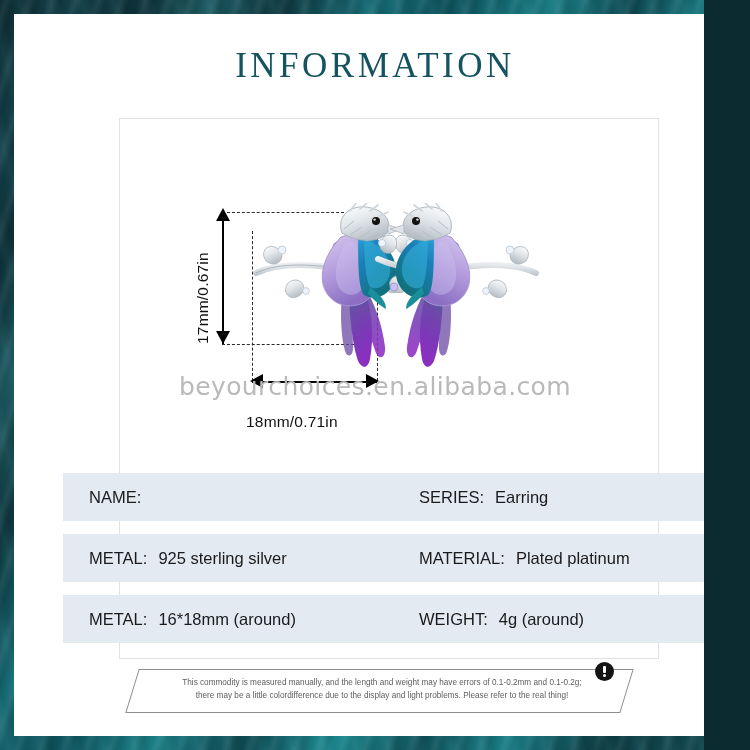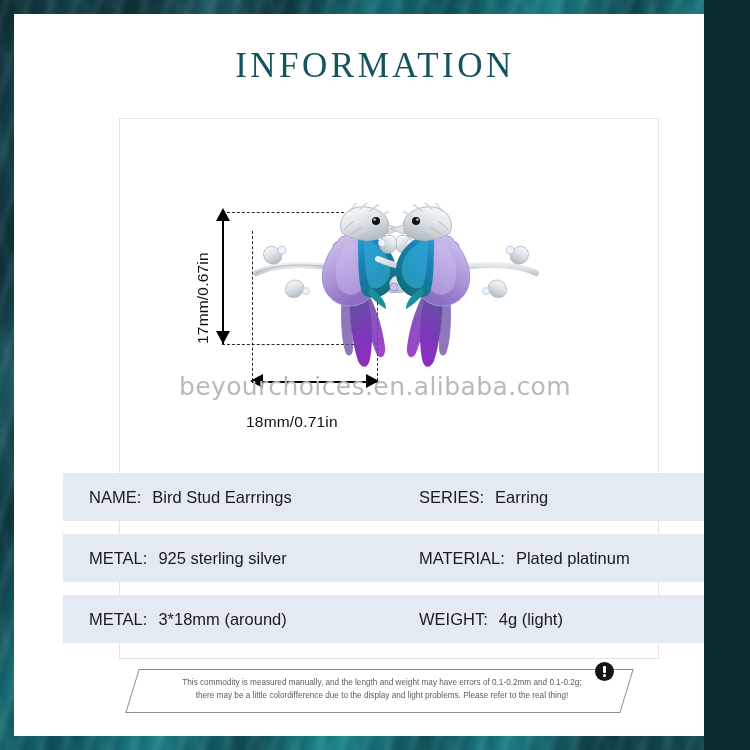--- a/index.html
+++ b/index.html
@@ -273,21 +273,20 @@
       <div class="dim-h-label" style="left:232px;top:224px;">18mm/0.71in</div>
     </div>
 
     <div class="watermark">beyourchoices.en.alibaba.com</div>
 
     <div class="spec-table">
 
       <div class="spec-row">
         <div class="spec-cell left">
           <span class="spec-key">NAME:</span>
-          <span class="spec-val">Bird Stud Earrrings</span>
         </div>
         <div class="spec-cell right">
           <span class="spec-key">SERIES:</span>
           <span class="spec-val">Earring</span>
         </div>
       </div>
 
       <div class="spec-row">
         <div class="spec-cell left">
           <span class="spec-key">METAL:</span>
@@ -295,25 +294,25 @@
         </div>
         <div class="spec-cell right">
           <span class="spec-key">MATERIAL:</span>
           <span class="spec-val">Plated platinum</span>
         </div>
       </div>
 
       <div class="spec-row">
         <div class="spec-cell left">
           <span class="spec-key">METAL:</span>
-          <span class="spec-val">3*18mm (around)</span>
+          <span class="spec-val">16*18mm (around)</span>
         </div>
         <div class="spec-cell right">
           <span class="spec-key">WEIGHT:</span>
-          <span class="spec-val">4g (light)</span>
+          <span class="spec-val">4g (around)</span>
         </div>
       </div>
 
     </div>
 
     <div class="footer">
       <div class="footer-box"></div>
       <div class="footer-text">
         <div>This commodity is measured manually, and the length and weight may have errors of 0.1-0.2mm and 0.1-0.2g;</div>
         <div>there may be a little colordifference due to the display and light problems. Please refer to the real thing!</div>

